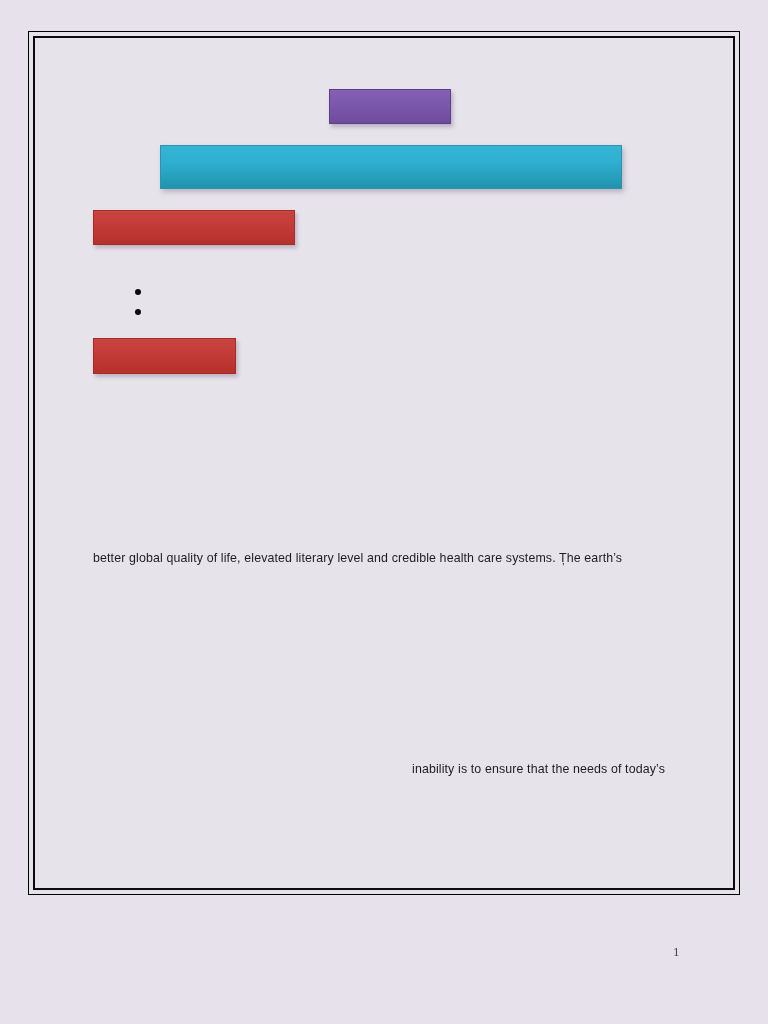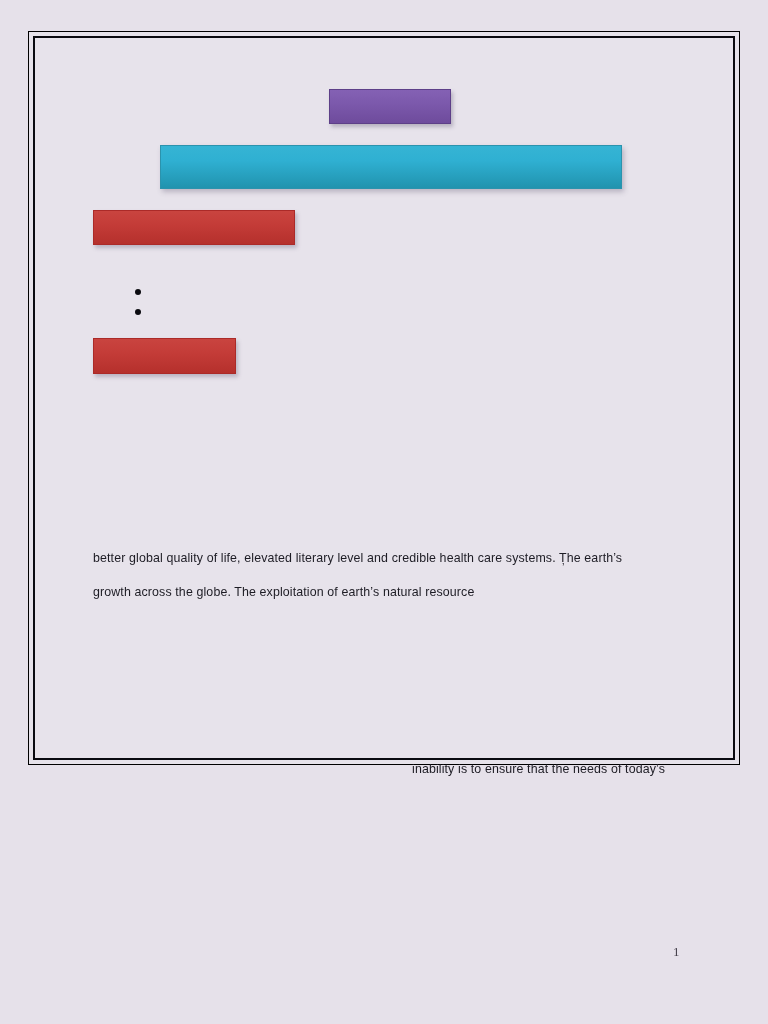--- a/index.html
+++ b/index.html
@@ -14,21 +14,21 @@
     overflow: hidden;
     position: relative;
   }
 
   
   #page-sheet {
     position: absolute;
     left: 28px;
     top: 31px;
     width: 712px;
-    height: 734px;
+    height: 864px;
     box-sizing: border-box;
     background: #e6e2ea;
     border: 1px solid #000000;
     padding: 2px;
   }
   #page-inner-border {
     position: absolute;
     left: 4px;
     top: 4px;
     right: 4px;
@@ -172,21 +172,20 @@
         </li>
       </ul>
 
       <div class="block block-red-2"></div>
 
       <div class="para" id="para-1">better global quality of life, elevated literary level and credible health care systems. The earth’s</div>
 
       <div class="stray-mark">’</div>
 
       <div class="para" id="para-2">
-        <div>growth across the globe. The exploitation of earth’s natural resource</div>
       </div>
 
       <div class="para" id="para-3">inability is to ensure that the needs of today’s</div>
 
       <div id="page-number">1</div>
 
     </div>
   </div>
 </div>
 

